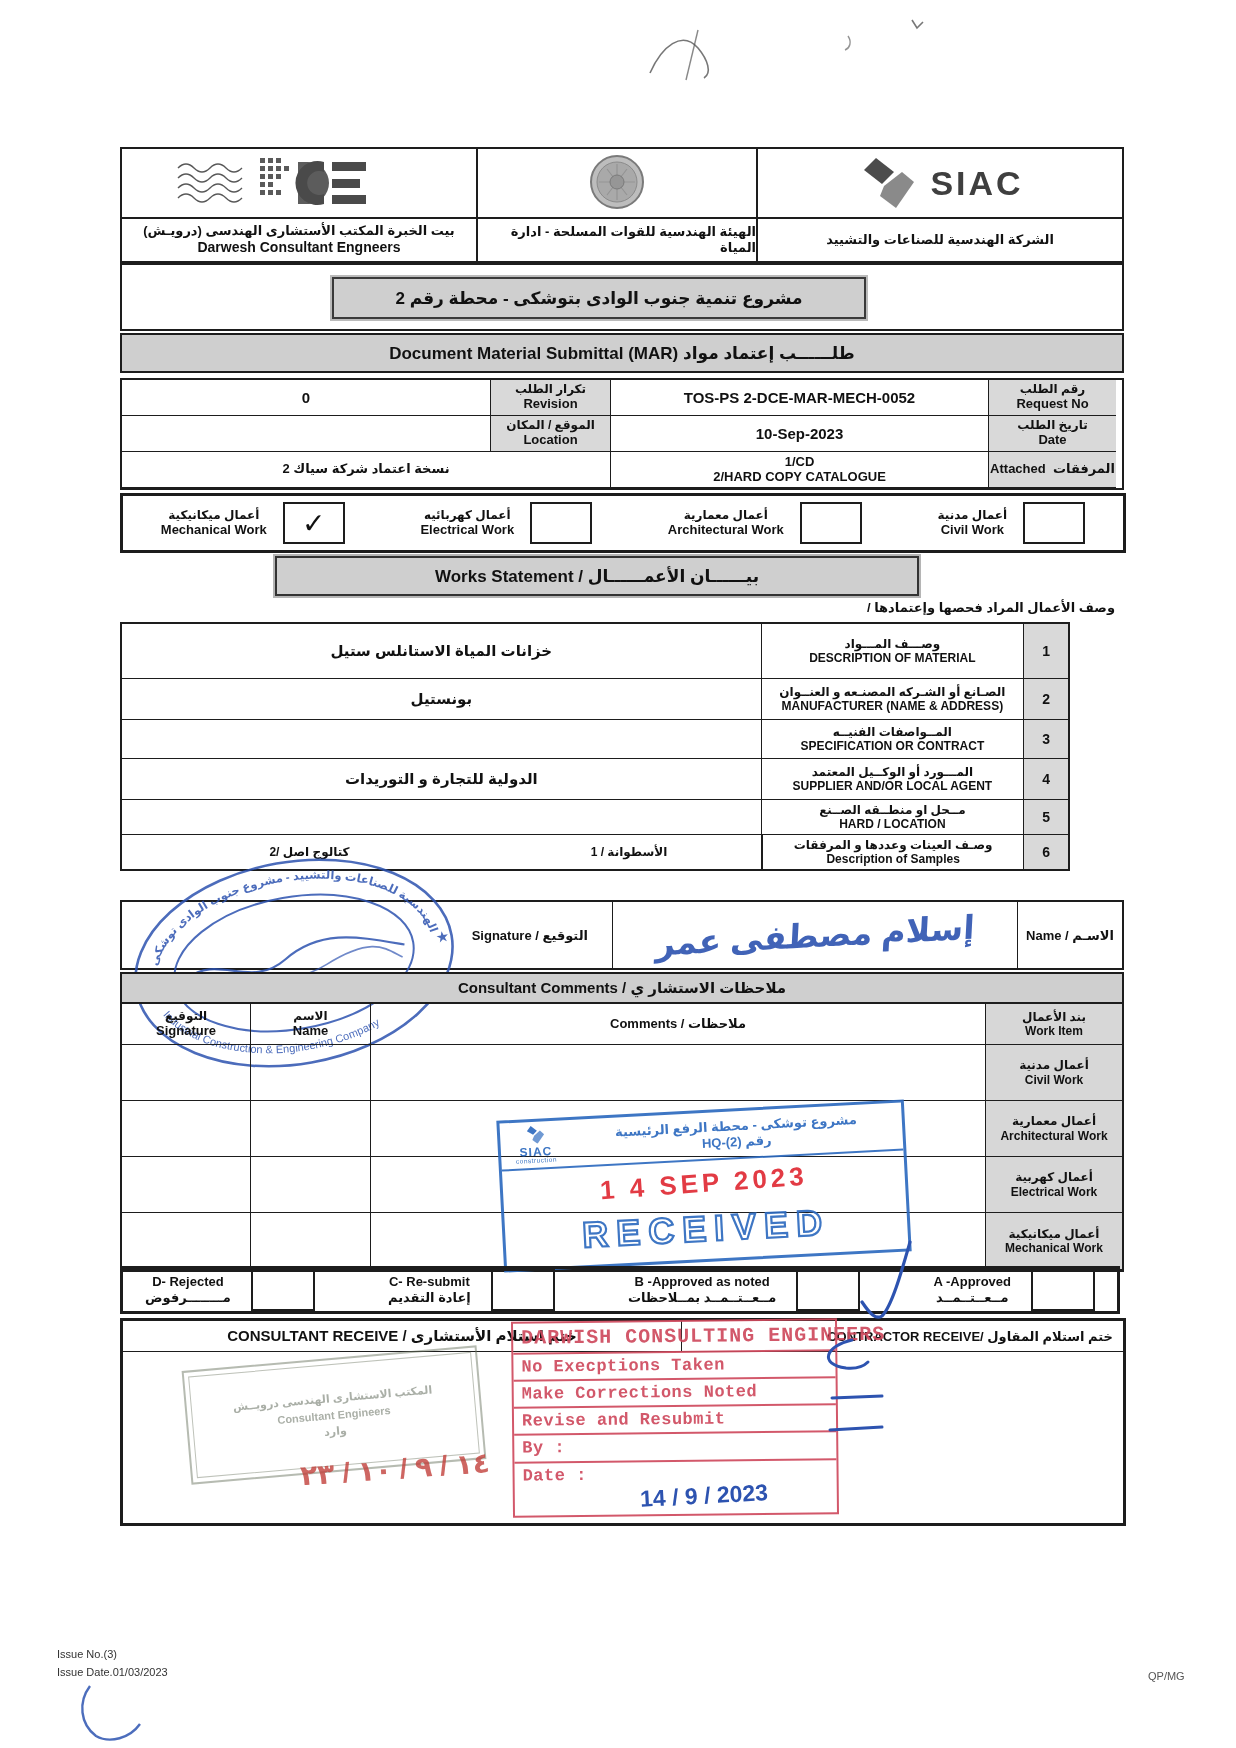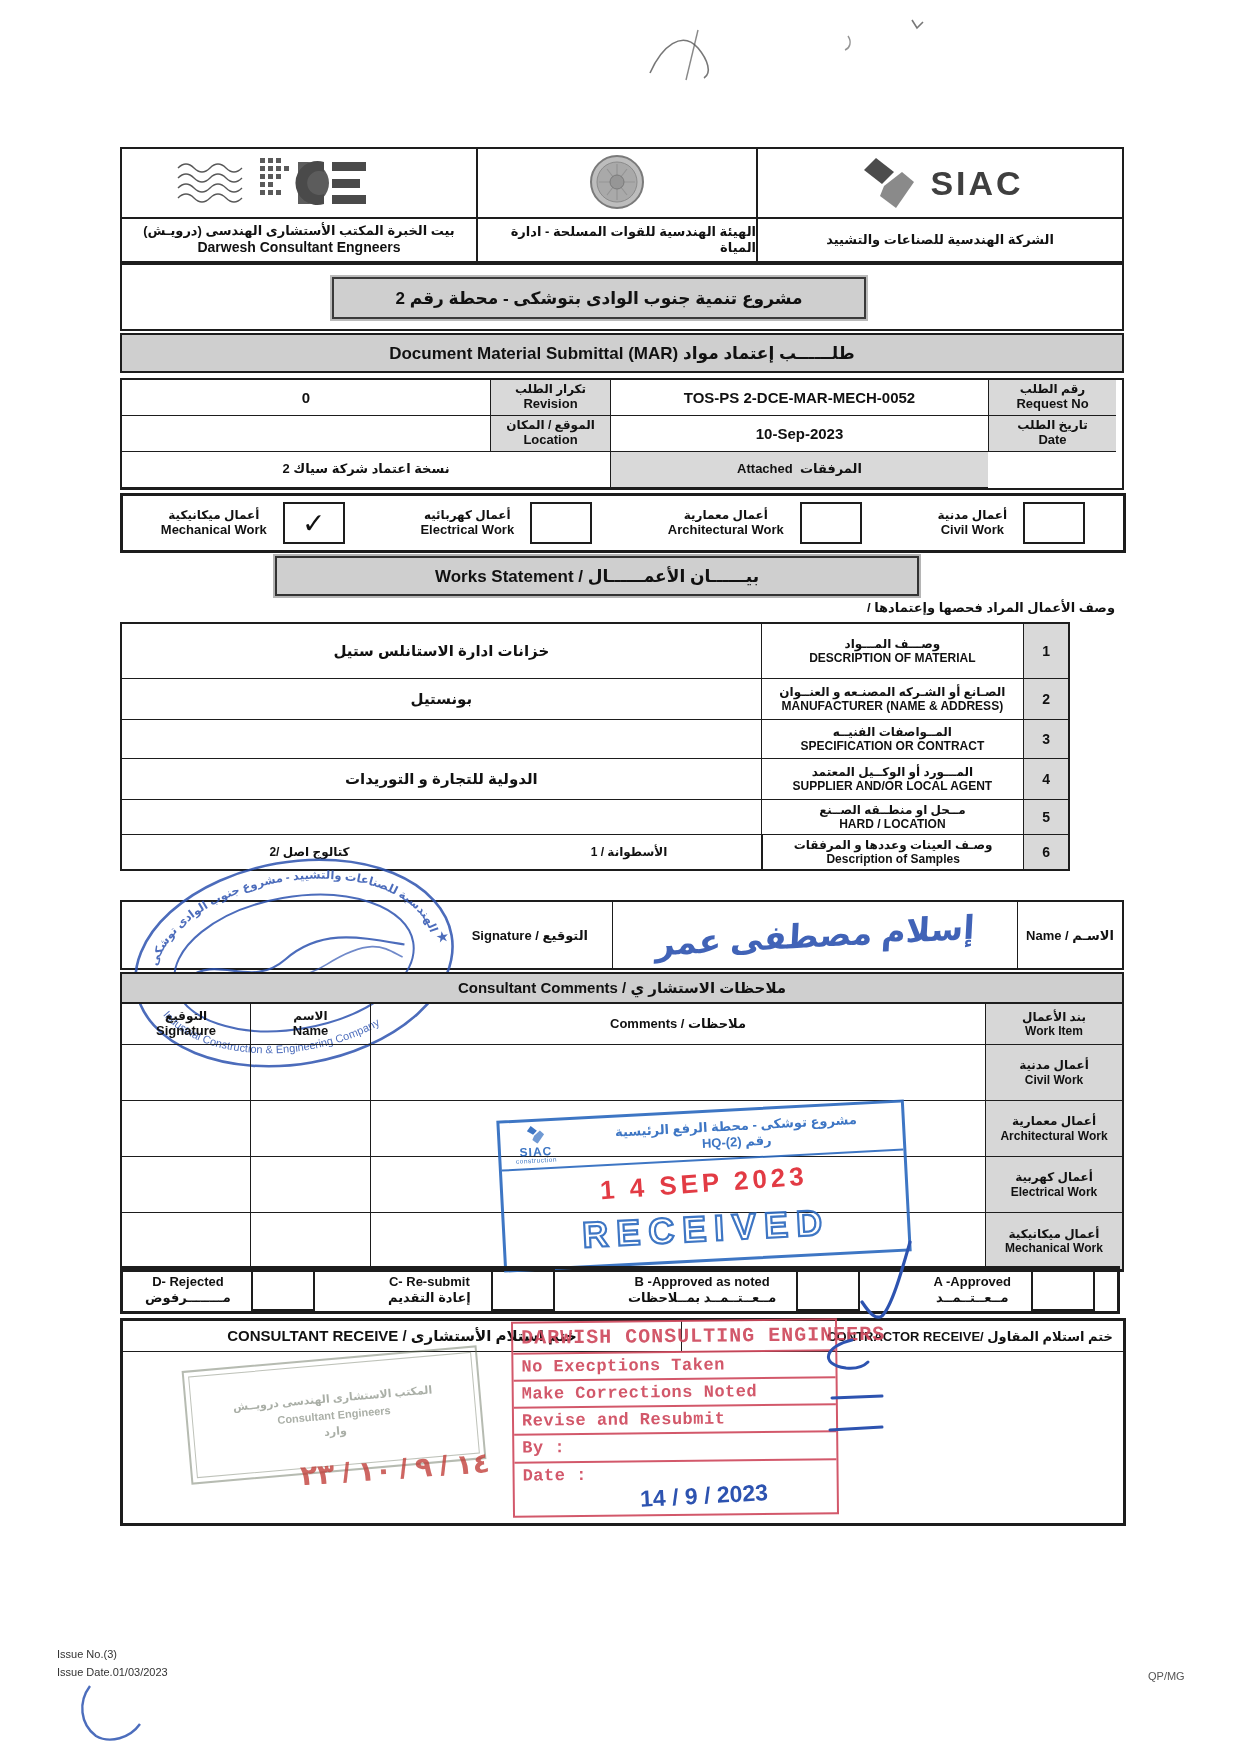--- a/index.html
+++ b/index.html
@@ -185,20 +185,24 @@
         <span class="bold s15">10-Sep-2023</span>
       </div>
     <div class="lgray">
       <span class="bold s12 rtl">تاريخ الطلب</span>
         <span class="bold s13">Date</span>
     </div>
 
     <div style="grid-column:1 / span 2;">
       <span class="bold s13 rtl">نسخة اعتماد شركة سياك 2</span>
     </div>
+    <div>
+      <span class="bold s13">1/CD</span>
+      <span class="bold s13">2/HARD COPY CATALOGUE</span>
+    </div>
     <div class="lgray">
       <span class="bold s13 rtl" style="white-space:nowrap;"><span>المرفقات</span>&nbsp;&nbsp;<span>Attached</span></span>
     </div>
   </div>
 
   <div class="abs b3 ckpanel">
     <div class="ckgrp">
       <div class="cklab">
           <div class="s12 rtl">أعمال ميكانيكية</div>
           <div class="s13">Mechanical Work</div>
@@ -236,21 +240,21 @@
     </div>
   </div>
 
   <div class="abs gray ctr" style="left:275px;top:556px;width:640px;height:36px;border:2.6px solid #333;box-shadow:0 0 0 2px #b5b5b5;">
     <span class="bold s17">Works Statement / بيــــــان الأعمــــــال</span>
   </div>
   <div class="abs rtl bold s13" style="left:520px;top:600px;width:595px;text-align:right;">وصف الأعمال المراد فحصها وإعتمادها /</div>
 
   <div class="abs wtab">
     <div class="wrow" style="height:54px;">
-      <div class="wval rtl">خزانات ادارة الاستانلس ستيل</div>
+      <div class="wval rtl">خزانات المياة الاستانلس ستيل</div>
       <div class="wlab">
           <span class="bold s12 rtl">وصـــف المـــواد</span>
           <span class="bold s12">DESCRIPTION OF MATERIAL</span>
         </div>
       <div class="wnum">1</div>
     </div>
     <div class="wrow" style="height:40px;">
       <div class="wval rtl">بونستيل</div>
       <div class="wlab">
           <span class="bold s12 rtl">الصـانع أو الشـركه المصنـعه و العنــوان</span>

